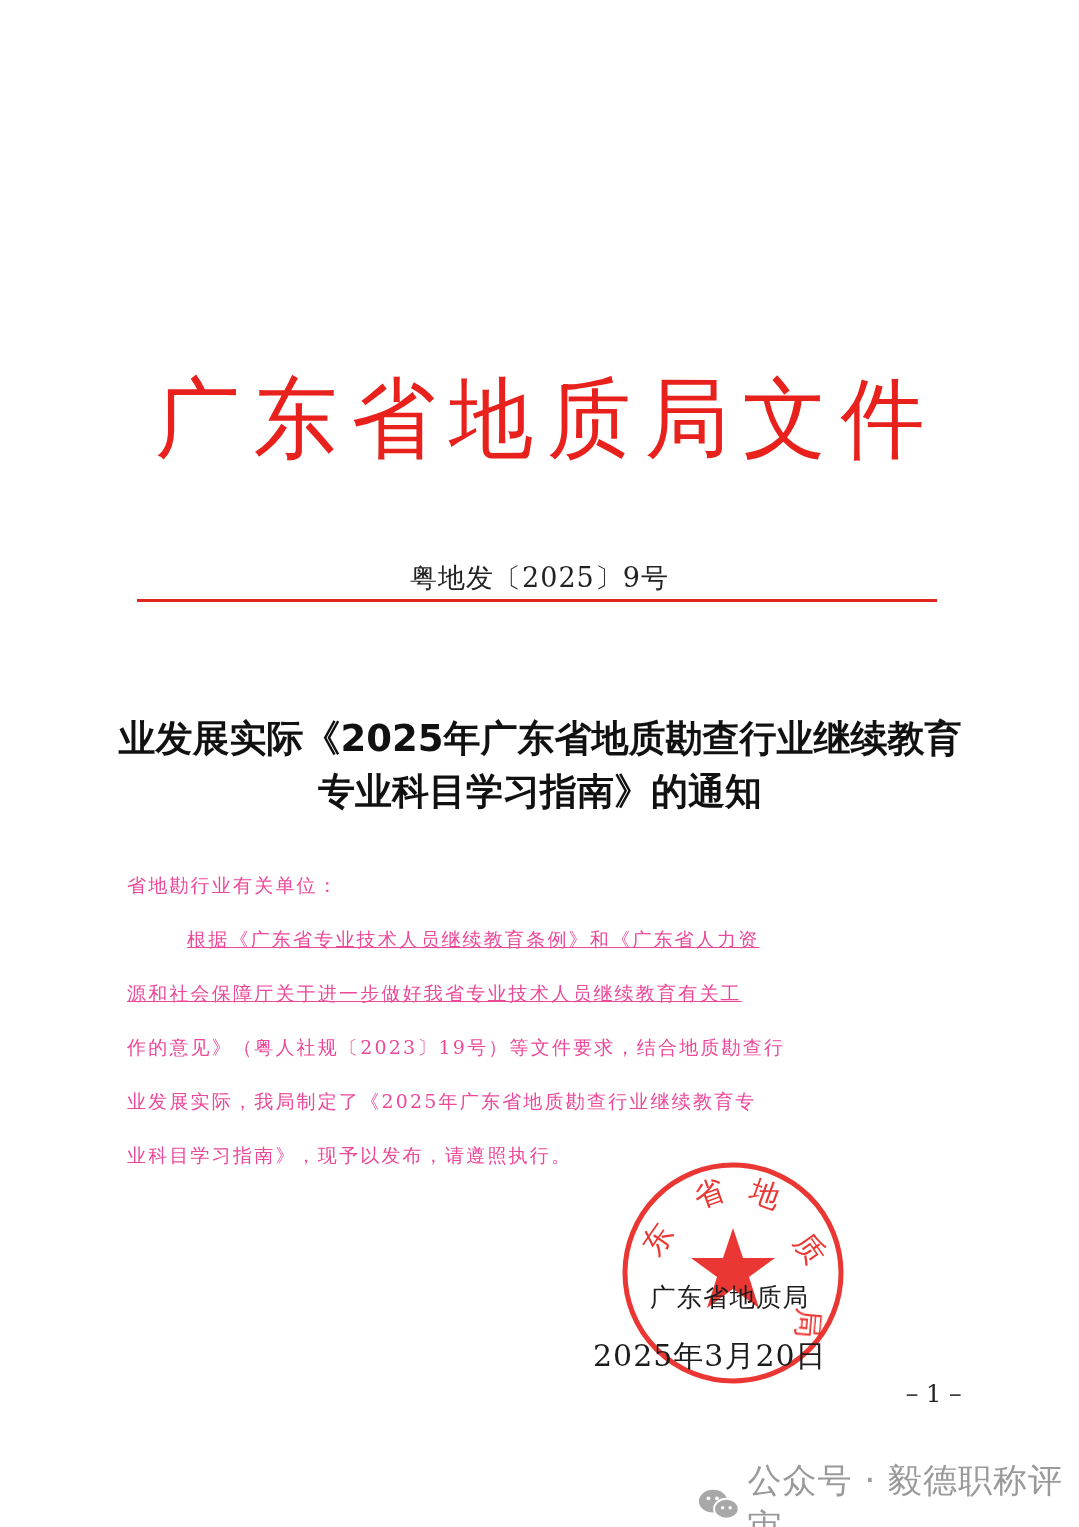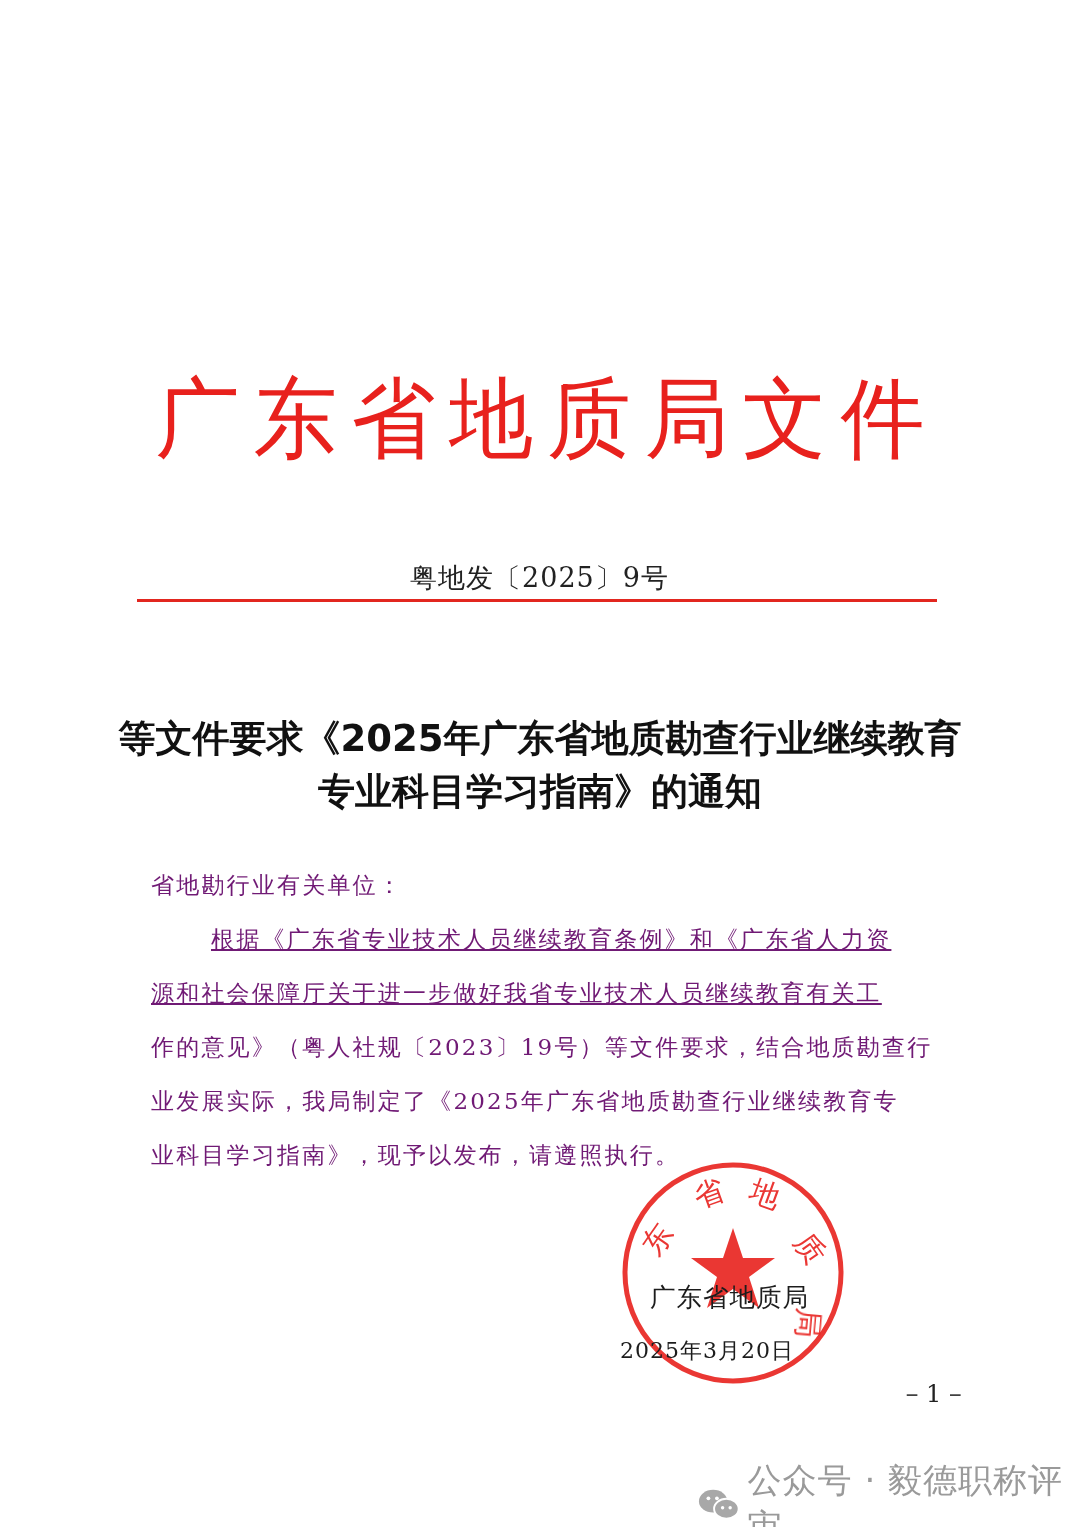--- a/index.html
+++ b/index.html
@@ -24,38 +24,38 @@
     left: 137px; top: 599px; width: 800px; height: 3px; background: #e2261f;
   }
   .title {
     left: 100px; width: 880px; text-align: center;
     font-size: 37px; font-weight: bold; color: #111; line-height: 53px;
     font-family: "DejaVu Sans", sans-serif;
   }
   .title1 { top: 712px; }
   .title2 { top: 765px; }
   .body-text {
-    left: 151px; width: 810px; font-size: 23px; line-height: 54px; color: #701a75;
+    left: 127px; width: 810px; font-size: 19px; line-height: 54px; color: #ec4899;
     letter-spacing: 2.2px; white-space: nowrap;
   }
   .salute { top: 858px; }
   .p1 { top: 912px; }
   .p2 { top: 966px; text-decoration: underline; }
   .p3 { top: 1020px; }
   .p4 { top: 1074px; }
   .p5 { top: 1128px; }
   .indent { padding-left: 60px; text-decoration: underline; }
   .seal {
     left: 620px; top: 1160px; width: 226px; height: 226px;
   }
   .signer {
     left: 630px; top: 1280px; font-size: 25.5px; letter-spacing: 1px; color: #1c1c1c; white-space: nowrap; margin-left: 20px;
   }
   .date {
-    left: 620px; top: 1336px; font-size: 22px; letter-spacing: 1px; color: #1c1c1c; white-space: nowrap;
+    left: 593px; top: 1336px; font-size: 30px; letter-spacing: 1px; color: #1c1c1c; white-space: nowrap;
   }
   .pageno {
   left: 900px; top: 1378px; font-size: 24px; color: #222; letter-spacing: 2px;
   }
   .watermark {
     left: 698px; top: 1458px; display: flex; align-items: center; gap: 8px;
     color: #9a9a9a; font-family: "DejaVu Sans", sans-serif; font-size: 34px; letter-spacing: 1px;
   }
   .wm-icon { width: 44px; height: 34px; }
 </style>
@@ -69,21 +69,21 @@
   <span>地</span>
   <span>质</span>
   <span>局</span>
   <span>文</span>
   <span>件</span>
 </div>
 
 <div class="abs docno">粤地发〔2025〕9号</div>
 <div class="abs redline"></div>
 
-<div class="abs title title1">等文件要求《2025年广东省地质勘查行业继续教育</div>
+<div class="abs title title1">业发展实际《2025年广东省地质勘查行业继续教育</div>
 <div class="abs title title2">专业科目学习指南》的通知</div>
 
 <div class="abs body-text salute">省地勘行业有关单位：</div>
 <div class="abs body-text p1 indent">根据《广东省专业技术人员继续教育条例》和《广东省人力资</div>
 <div class="abs body-text p2">源和社会保障厅关于进一步做好我省专业技术人员继续教育有关工</div>
 <div class="abs body-text p3">作的意见》（粤人社规〔2023〕19号）等文件要求，结合地质勘查行</div>
 <div class="abs body-text p4">业发展实际，我局制定了《2025年广东省地质勘查行业继续教育专</div>
 <div class="abs body-text p5">业科目学习指南》，现予以发布，请遵照执行。</div>
 
 <svg class="abs seal" viewBox="0 0 226 226">

